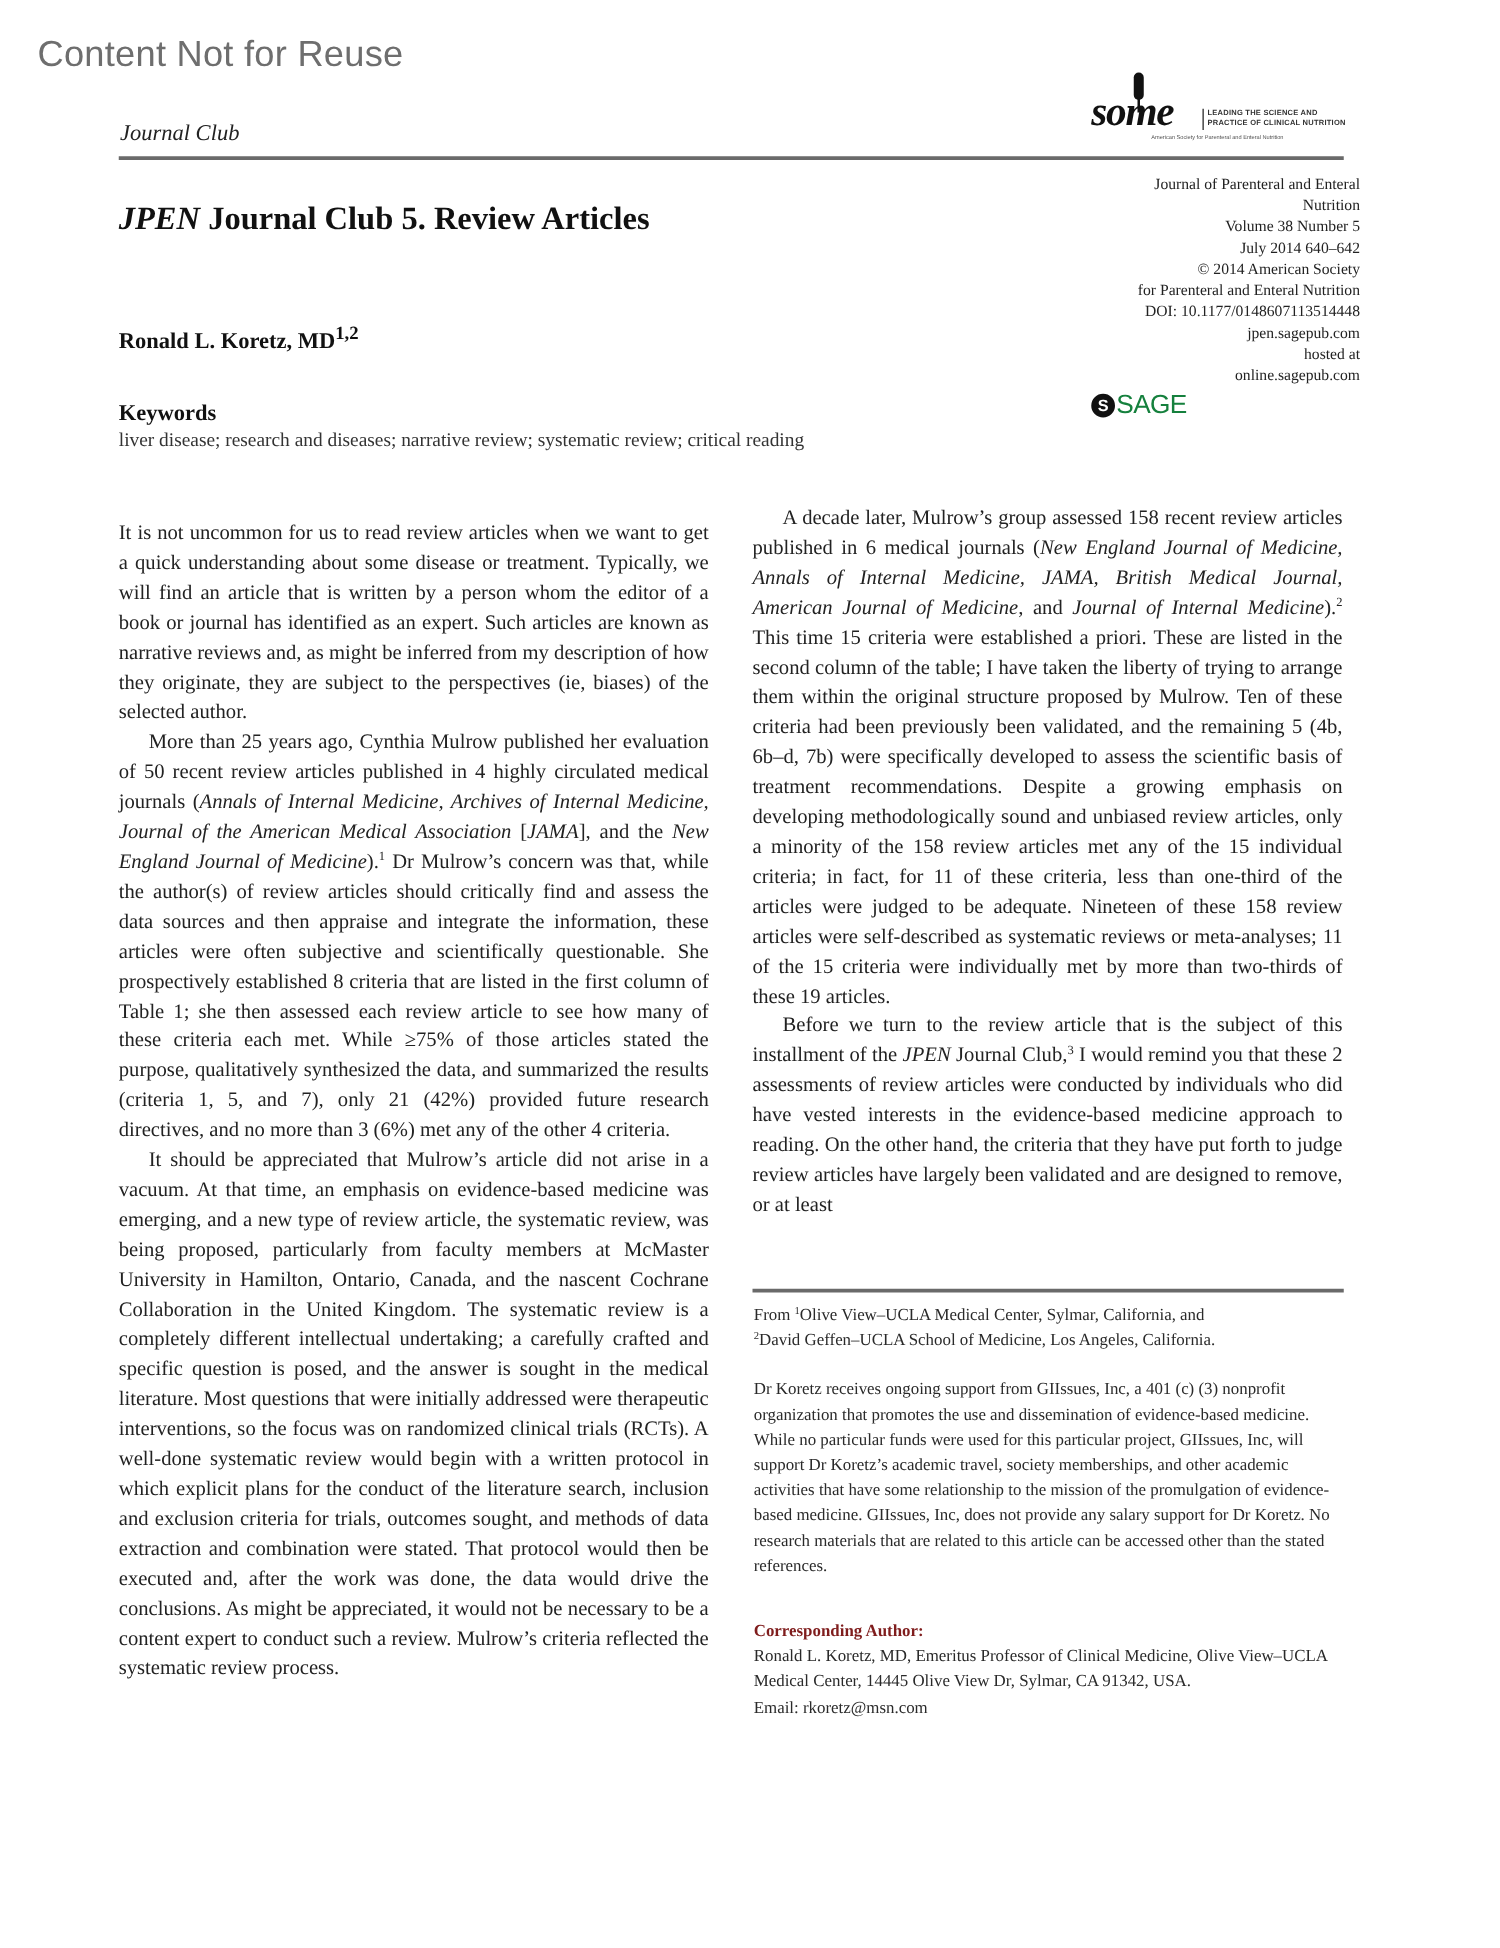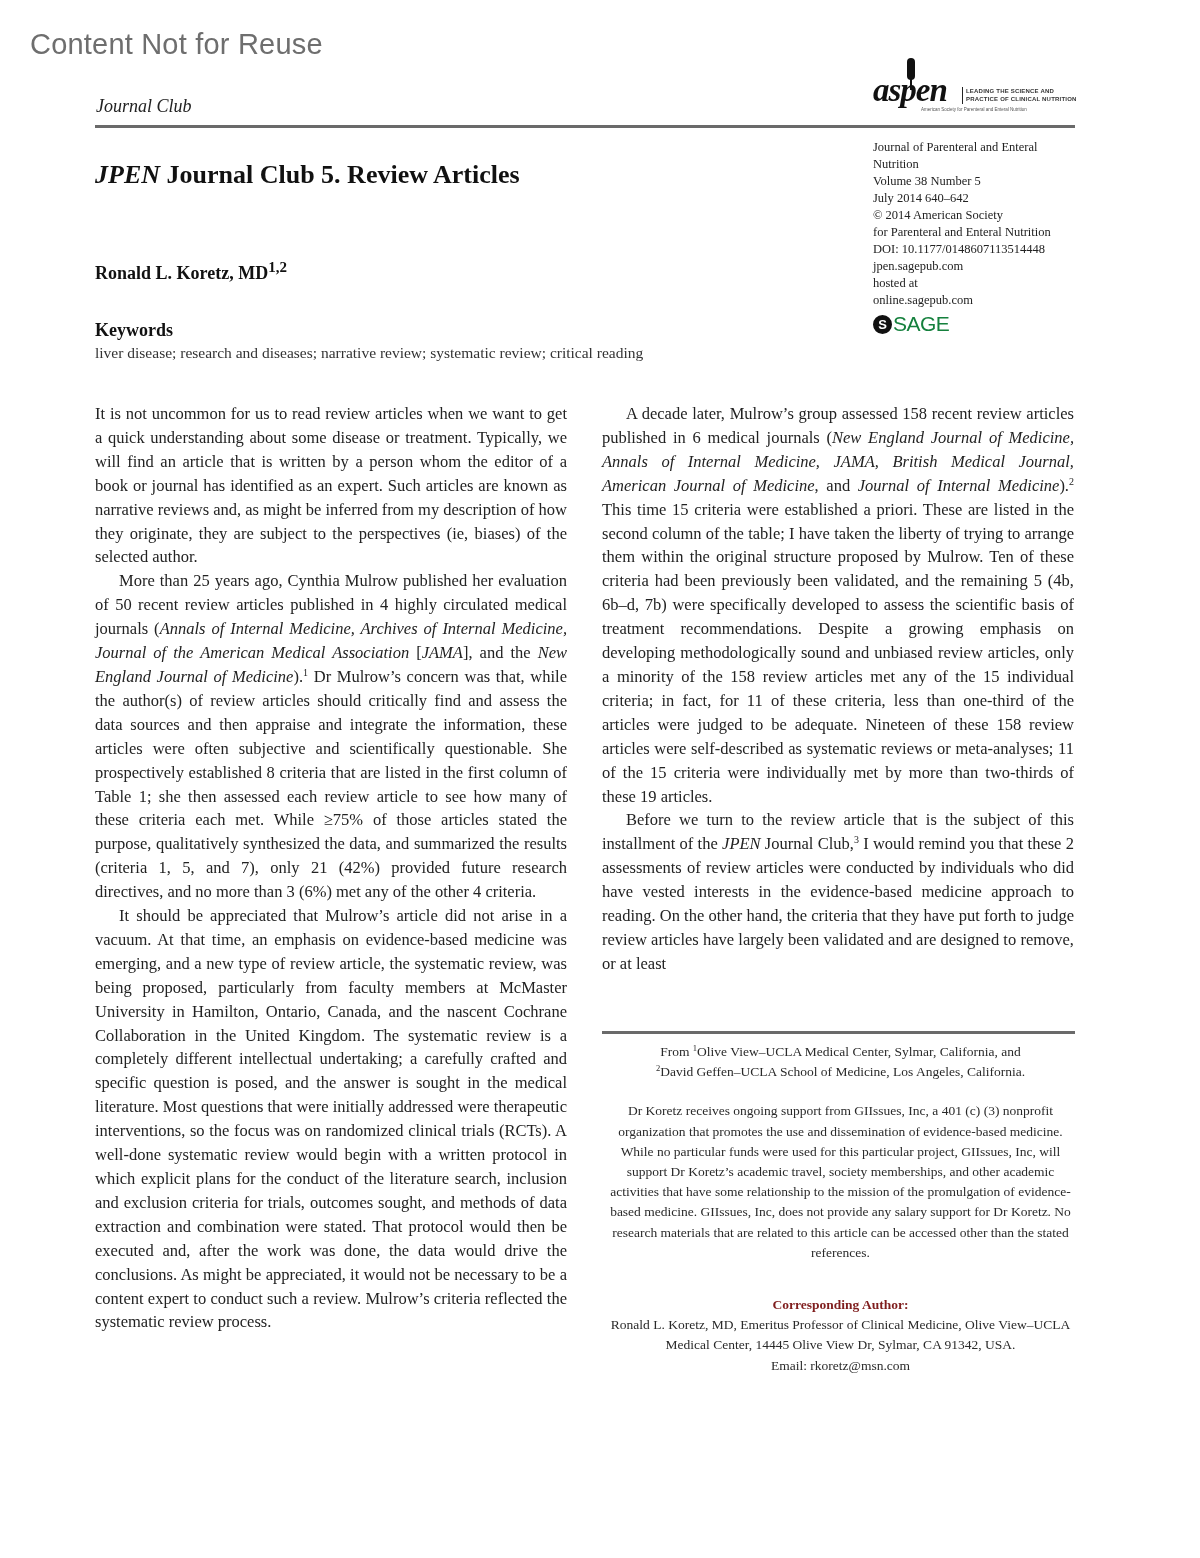--- a/index.html
+++ b/index.html
@@ -43,21 +43,21 @@
     line-height: 8px; color: #333; letter-spacing: 0.2px; text-transform: uppercase;
   }
   .logo .society {
     position: absolute; left: 48px; top: 49px; width: 160px;
     font-family: "Liberation Sans", sans-serif; font-size: 4.5px; color: #555; white-space: nowrap;
   }
   .journal-meta {
     position: absolute; left: 873px; top: 139px; width: 215px;
     font-size: 12.5px; line-height: 17px; color: #222;
   }
-  .journal-meta div { white-space: nowrap; }
+  .journal-meta div { white-space: nowrap; text-align: right; }
   .sage {
     position: absolute; left: 873px; top: 311px; height: 26px;
     display: flex; align-items: center;
   }
   .sage .sage-circle {
     width: 19px; height: 19px; border-radius: 50%; border: 2px solid #111; box-sizing: border-box;
     display: flex; align-items: center; justify-content: center;
     font-family: "Liberation Sans", sans-serif; font-weight: bold; font-size: 13px; color: #111;
     background: #111; color: #fff;
   }
@@ -78,49 +78,49 @@
   }
   .kw-text {
     position: absolute; left: 95px; top: 344px; font-size: 15.5px; color: #333; text-align: right;
   }
   .col {
     position: absolute; width: 472px;
     font-size: 16.5px; line-height: 23.9px; text-align: justify; color: #222;
     hyphens: manual;
   }
   .col p { margin: 0; text-indent: 24px; }
-  .col p.first { text-indent: 0; }
+  .col p.first { text-indent: 0; margin-top: 12px; }
   .col sup { font-size: 10px; vertical-align: 6px; line-height: 0; }
   .col-left { left: 95px; top: 402px; }
   .col-right { left: 602px; top: 402px; }
   .foot-rule {
     position: absolute; left: 602px; top: 1031px; width: 473px; height: 3px; background: #6a6a6a;
   }
   .footnotes {
     position: absolute; left: 603px; top: 1042px; width: 475px;
     font-size: 13.5px; line-height: 20.2px; color: #2a2a2a;
   }
-  .footnotes p { margin: 0; text-align: center; }
+  .footnotes p { margin: 0; }
   .footnotes sup { font-size: 8.5px; vertical-align: 5px; line-height: 0; }
   .footnotes .gap { height: 19px; }
   .footnotes .gap-sm { height: 13px; }
   .footnotes .bold { font-weight: bold; color: #7f1d1d; }
 </style>
 </head>
 <body>
 
 <div class="watermark">Content Not for Reuse</div>
 
 <div class="running-head">Journal Club</div>
 <div class="head-rule"></div>
 
 <div class="logo">
   <div class="wheat"></div>
   <div class="wheat-stem"></div>
-  <div class="aspen-word">aspen</div>
+  <div class="aspen-word">some</div>
   <div class="bar"></div>
   <div class="tagline">
     <div>Leading the Science and</div>
     <div>Practice of Clinical Nutrition</div>
   </div>
   <div class="society">American Society for Parenteral and Enteral Nutrition</div>
 </div>
 
 <div class="journal-meta">
   <div>Journal of Parenteral and Enteral</div>

